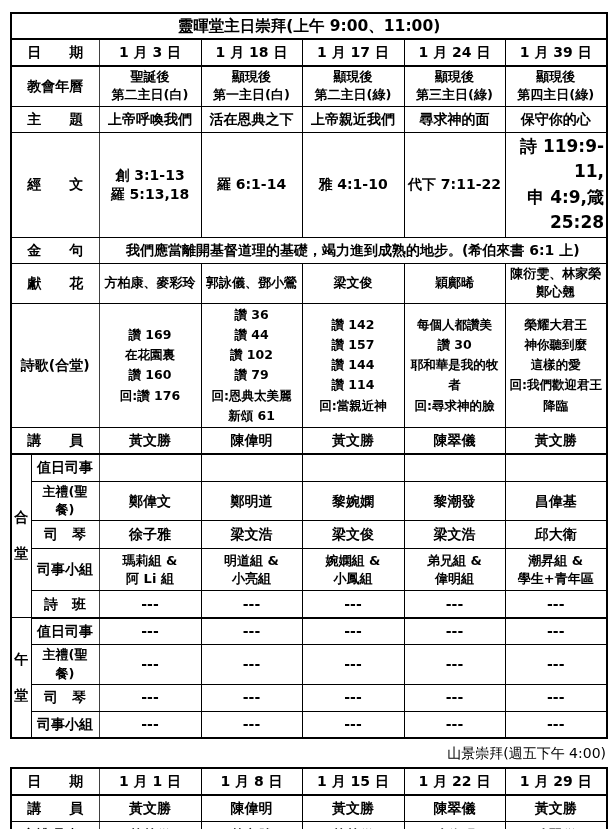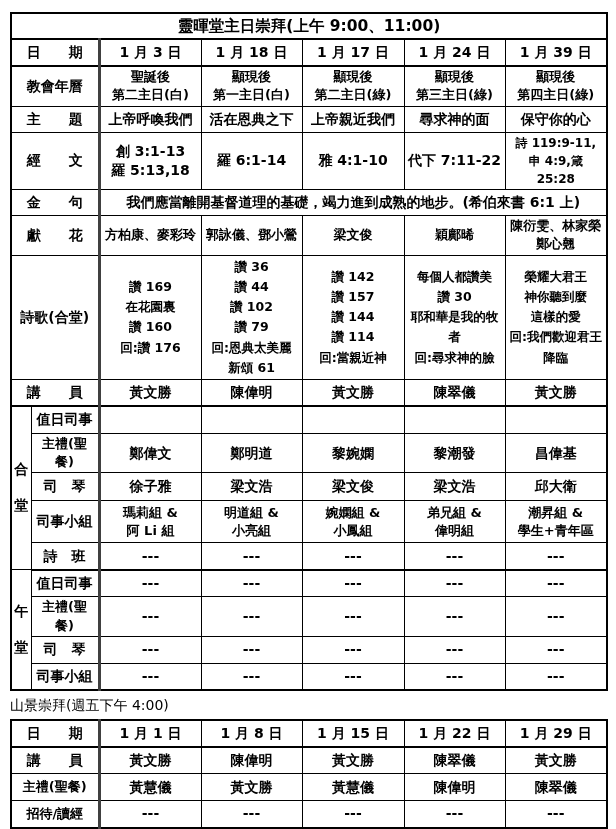--- a/index.html
+++ b/index.html
@@ -3,29 +3,29 @@
 <meta charset="utf-8">
 <style>
   html,body{margin:0;padding:0;background:#ffffff;}
   body{width:616px;color:#000;}
   .page{padding:12px 10px 8px 10px;font-family:"DejaVu Sans",sans-serif;}
   table{border-collapse:collapse;table-layout:fixed;width:596px;border:2px solid #000;background:#fff;}
   td{border:1px solid #000;text-align:center;vertical-align:middle;
      font:700 14px/1.35 "DejaVu Sans",sans-serif;color:#000;
      padding:1px 2px;white-space:pre-line;overflow:hidden;}
   .title{font-size:15.5px;border-radius:12px;}
-  .lab{border-right:3px solid #404040;border-radius:11px;}
+  .lab{border-right:1px solid #404040;border-radius:11px;}
   tr.hb>td{border-bottom:2px solid #000;}
   .md{font-size:13px;line-height:1.4;margin-top:20px;}
-  .sm{font-size:12px;line-height:1.5;}
+  .sm{font-size:17px;line-height:1.5;text-align:right;}
   .hymn{font-size:12.5px;line-height:1.62;}
   .side{line-height:2.55;padding:0;}
   .r26{height:26px}.r27{height:27px}.r28{height:28px}
   .r40{height:40px}.r44{height:44px}.r42{height:42px}.r120{height:120px}
-  .mtitle{width:596px;text-align:left;font:400 14px/1.45 "DejaVu Sans",sans-serif;margin:4px 0 3px 0;}
+  .mtitle{width:596px;text-align:right;font:400 14px/1.45 "DejaVu Sans",sans-serif;margin:4px 0 3px 0;}
 </style>
 </head>
 <body>
 
 <div class="page">
 
   <table>
     <colgroup>
       <col style="width:20px">
         <col style="width:68px">

